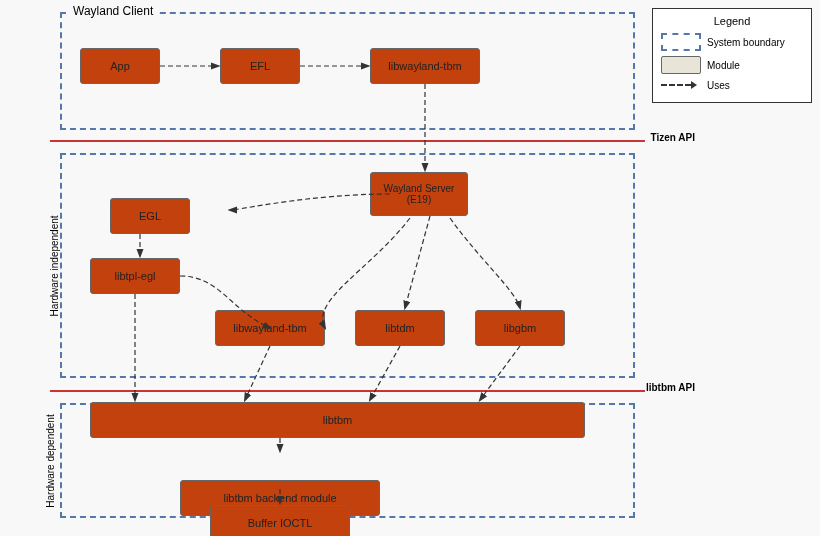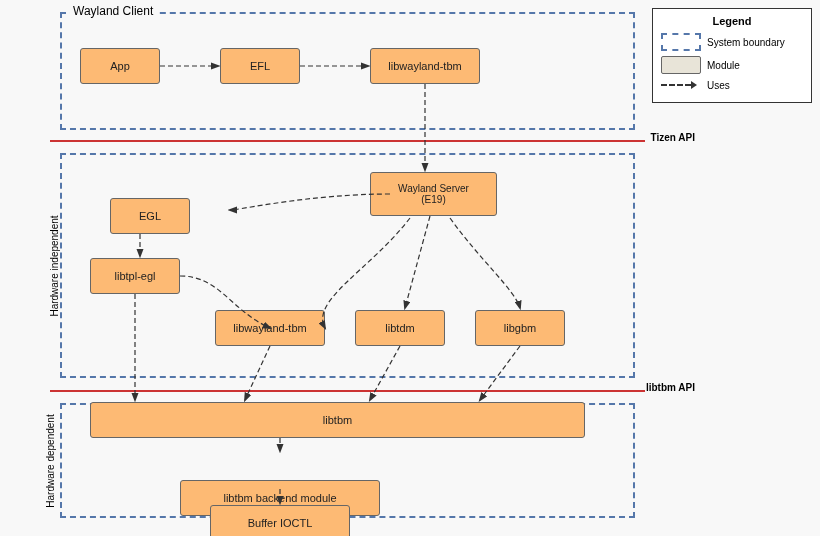--- a/index.html
+++ b/index.html
@@ -24,21 +24,21 @@
     .legend-box {
       position: absolute;
       top: 8px;
       right: 8px;
       width: 160px;
       border: 1px solid #333;
       background: #fff;
       padding: 6px 8px;
     }
     .legend-title {
-      font-weight: bold;
+      font-weight: normal;
       text-align: center;
       margin-bottom: 6px;
       font-size: 11px;
     }
     .legend-item {
       display: flex;
       align-items: center;
       margin-bottom: 5px;
       font-size: 10px;
       text-align: center;
@@ -76,21 +76,21 @@
       height: 0;
       border-top: 4px solid transparent;
       border-bottom: 4px solid transparent;
       border-left: 6px solid #333;
     }
 
     
     .module-box {
       position: absolute;
       border: 1px solid #666;
-      background: #fdba74;
+      background: #c2410c;
       border-radius: 3px;
       display: flex;
       align-items: center;
       justify-content: center;
       text-align: center;
       font-size: 11px;
       color: #222;
     }
 
     
@@ -153,21 +153,21 @@
     </div>
 
     <div class="module-box" style="left: 160px; top: 38px; width: 80px; height: 36px;">
       <span>EFL</span>
     </div>
 
     <div class="module-box" style="left: 310px; top: 38px; width: 110px; height: 36px;">
       <span>libwayland-tbm</span>
     </div>
 
-    <div class="module-box" style="left: 310px; top: 162px; width: 127px; height: 44px;">
+    <div class="module-box" style="left: 310px; top: 162px; width: 98px; height: 44px;">
       <span style="white-space: pre-line; font-size: 10px;">Wayland Server
 (E19)</span>
     </div>
 
     <div class="module-box" style="left: 50px; top: 188px; width: 80px; height: 36px;">
       <span>EGL</span>
     </div>
 
     <div class="module-box" style="left: 30px; top: 248px; width: 90px; height: 36px;">
       <span>libtpl-egl</span>

